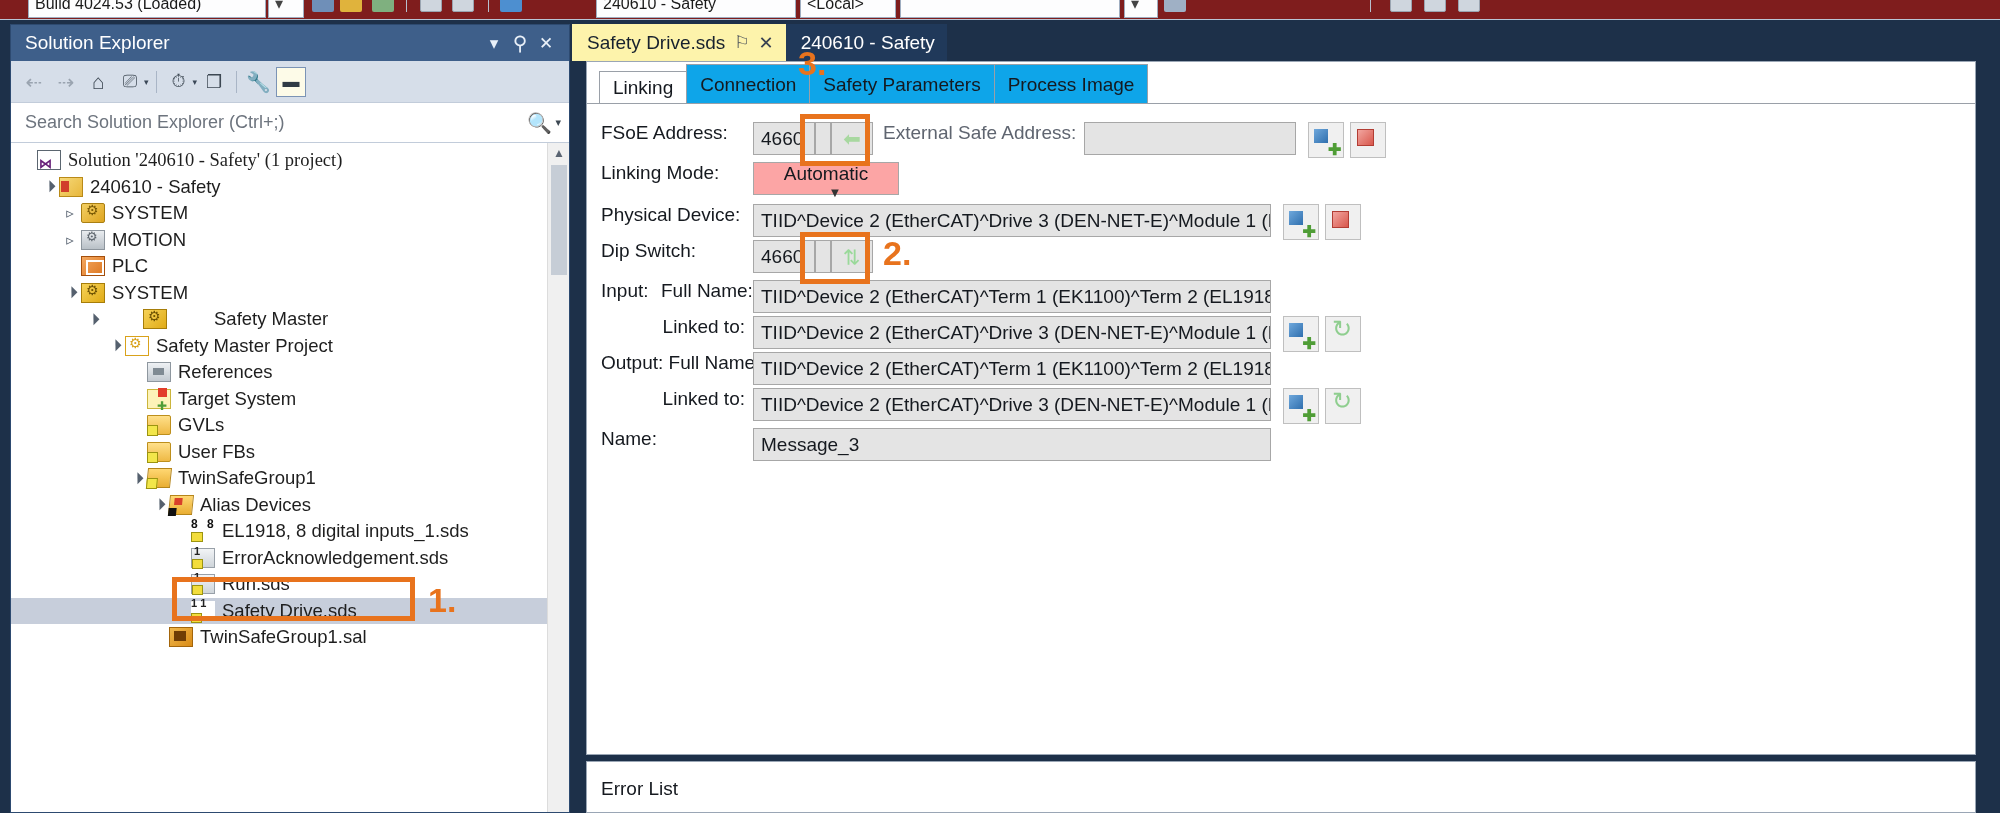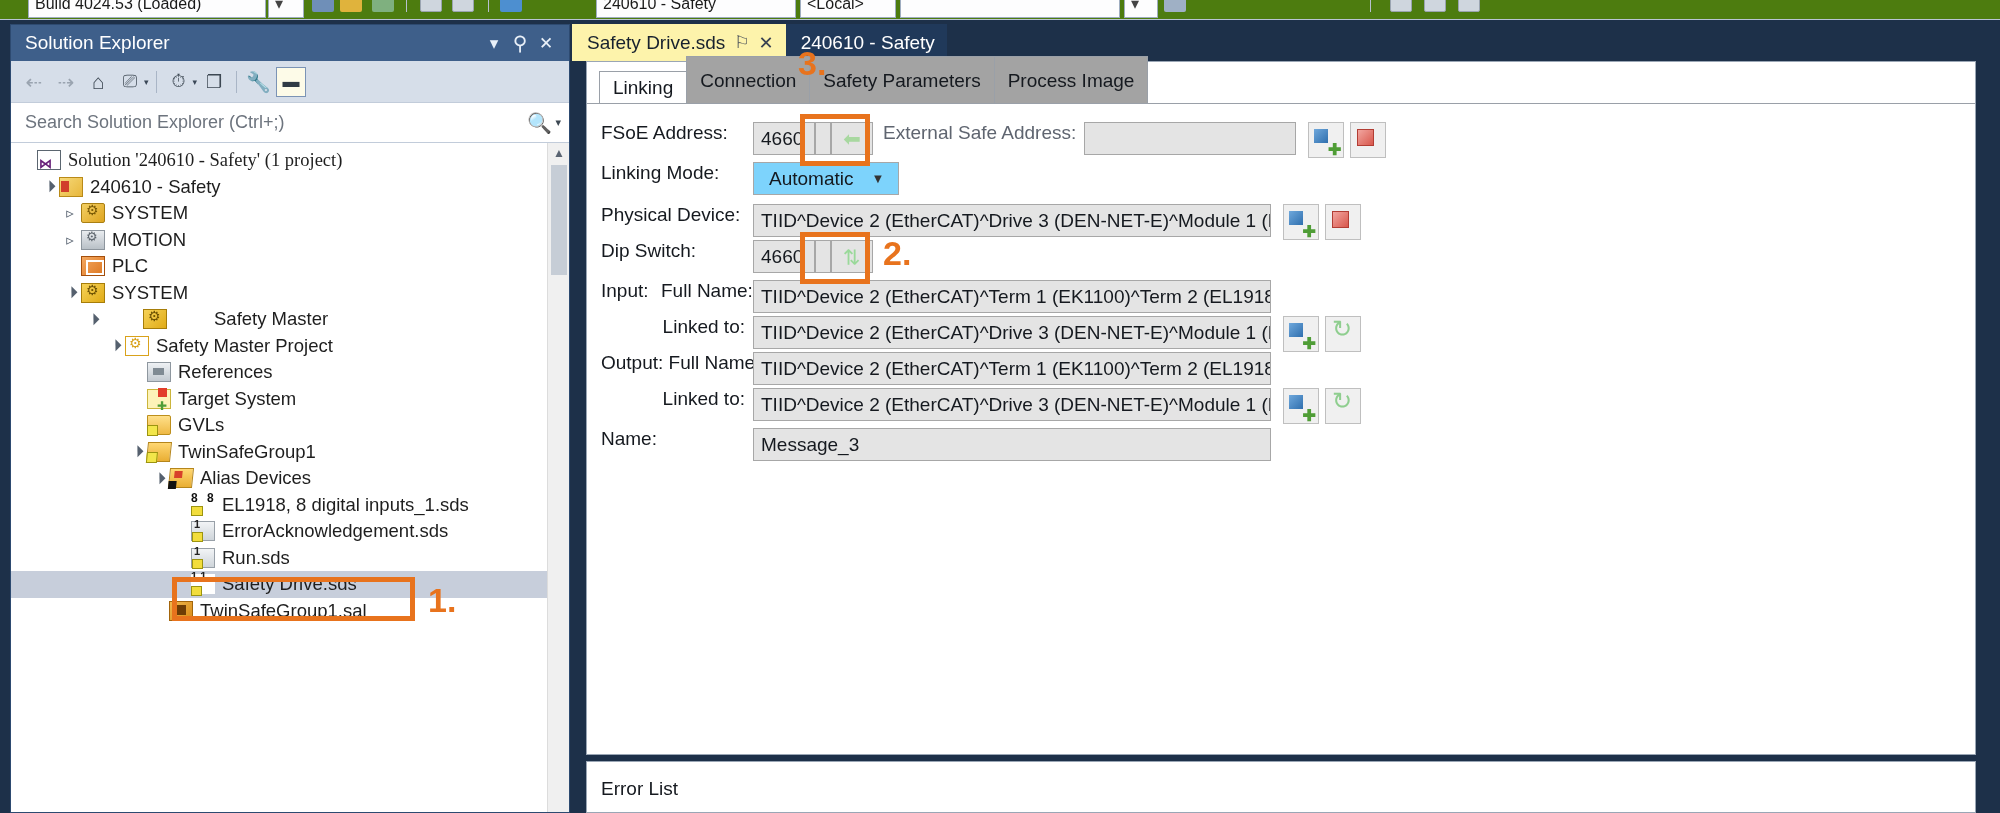--- a/index.html
+++ b/index.html
@@ -7,21 +7,21 @@
     margin: 0; padding: 0;
     width: 2000px; height: 813px;
     overflow: hidden;
     background: #1d3049;
     font-family: "Liberation Sans", sans-serif;
   }
 
   
   #top-strip {
     position: absolute; left: 0; top: 0; width: 2000px; height: 20px;
-    background: #4d7c0f; border-bottom: 1px solid #b9c4d4;
+    background: #7f1d1d; border-bottom: 1px solid #b9c4d4;
     overflow: hidden;
   }
   .tb-chip {
     position: absolute; top: -12px; height: 30px;
     border: 1px solid #9fadc0; background: #fdfdfe;
     font-size: 16px; line-height: 30px; padding: 0 6px; color: #1a1a1a;
     white-space: nowrap; overflow: hidden;
   }
   .tb-sq {
     position: absolute; top: -10px; width: 22px; height: 22px;
@@ -184,22 +184,22 @@
 
   #doc-body {
     position: absolute; left: 14px; top: 37px; right: 24px; bottom: 58px;
     background: #ffffff; border: 1px solid #9aa6b5;
   }
   #tabrow {
     position: absolute; left: 12px; top: 10px; display: flex; align-items: flex-end;
     height: 32px;
   }
   .ptab {
-    height: 48px; padding: 0 13px; font-size: 19px; color: #15191f;
-    background: #a3a3a3; border: 1px solid #9aa0a8; border-bottom: none;
+    height: 40px; padding: 0 13px; font-size: 19px; color: #15191f;
+    background: #0ea5e9; border: 1px solid #9aa0a8; border-bottom: none;
     display: flex; align-items: center; margin-right: -1px;
     white-space: nowrap; cursor: pointer;
   }
   .ptab.active { background: #ffffff; height: 33px; border-bottom: 1px solid #fff; }
 
   #tabline {
     position: absolute; left: 0; top: 41px; width: 100%; height: 1px; background: #9aa0a8;
   }
 
   #form {
@@ -208,24 +208,24 @@
   }
   .frow { position: absolute; height: 33px; display: flex; align-items: flex-start; }
   .flabel { font-size: 19px; color: #15191f; white-space: nowrap; }
   .fbox {
     background: #e4e4e4; border: 1px solid #a7a7a7;
     font-size: 19px; color: #15191f;
     display: flex; align-items: center; padding: 0 7px;
     height: 33px; overflow: hidden; white-space: nowrap;
   }
   .fsel {
-    background: #7dd3fc; border: 1px solid #a7a7a7;
+    background: #fca5a5; border: 1px solid #a7a7a7;
     height: 33px; display: flex; align-items: center;
-    padding: 0 15px; font-size: 19px; color: #15191f;
-    justify-content: space-between; cursor: pointer;
+    padding: 0 25px; font-size: 19px; color: #15191f;
+    justify-content: space-between; cursor: pointer; flex-direction: column;
   }
   .fsel .cv { font-size: 13px; color: #333; margin-left: 18px; }
   .sbtn {
     width: 42px; height: 33px; background: #e4e4e4; border: 1px solid #a7a7a7;
     display: flex; align-items: center; justify-content: center; cursor: pointer;
   }
   .sbtn.narrow { width: 16px; }
   .iconbtn {
     width: 36px; height: 36px; background: #f0f0f0; border: 1px solid #bfbfbf;
     display: flex; align-items: center; justify-content: center; cursor: pointer;
@@ -371,20 +371,25 @@
           <span class="twisty "></span>
           <span class="ico ico-tgt"></span>
           <span class="lbl">Target System</span>
         </div>
         <div class="node" style="padding-left: 114px;">
           <span class="twisty "></span>
           <span class="ico ico-fld"></span>
           <span class="lbl">GVLs</span>
         </div>
         <div class="node" style="padding-left: 114px;">
+          <span class="twisty "></span>
+          <span class="ico ico-fld"></span>
+          <span class="lbl">User FBs</span>
+        </div>
+        <div class="node" style="padding-left: 114px;">
           <span class="twisty open"></span>
           <span class="ico ico-fldo"></span>
           <span class="lbl">TwinSafeGroup1</span>
         </div>
         <div class="node" style="padding-left: 136px;">
           <span class="twisty open"></span>
           <span class="ico ico-fldr"></span>
           <span class="lbl">Alias Devices</span>
         </div>
         <div class="node" style="padding-left: 158px;">

